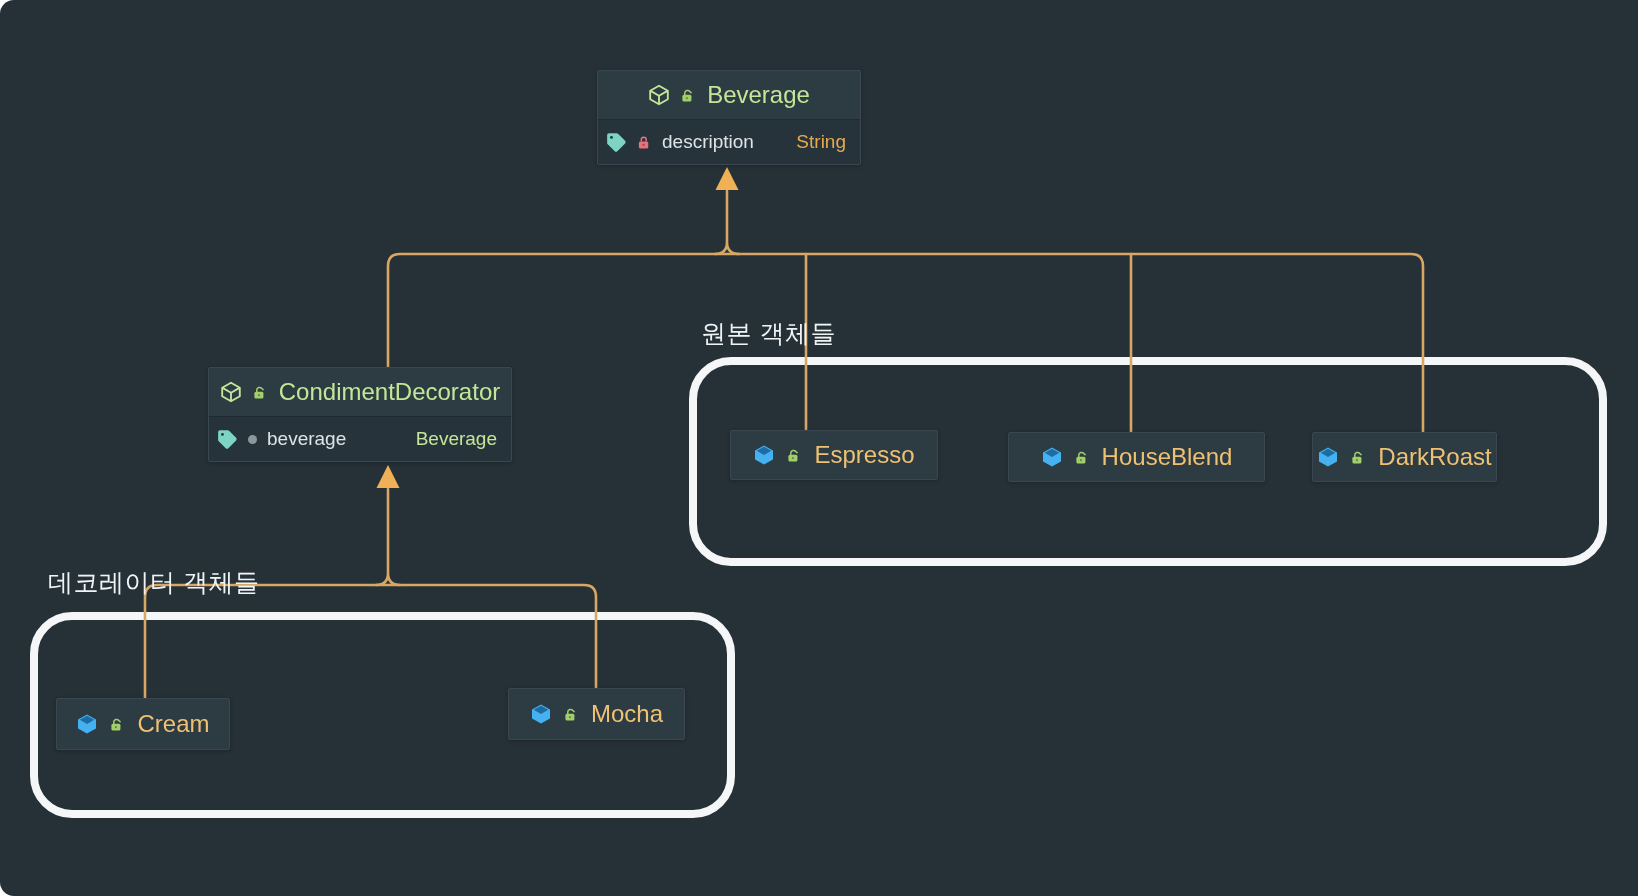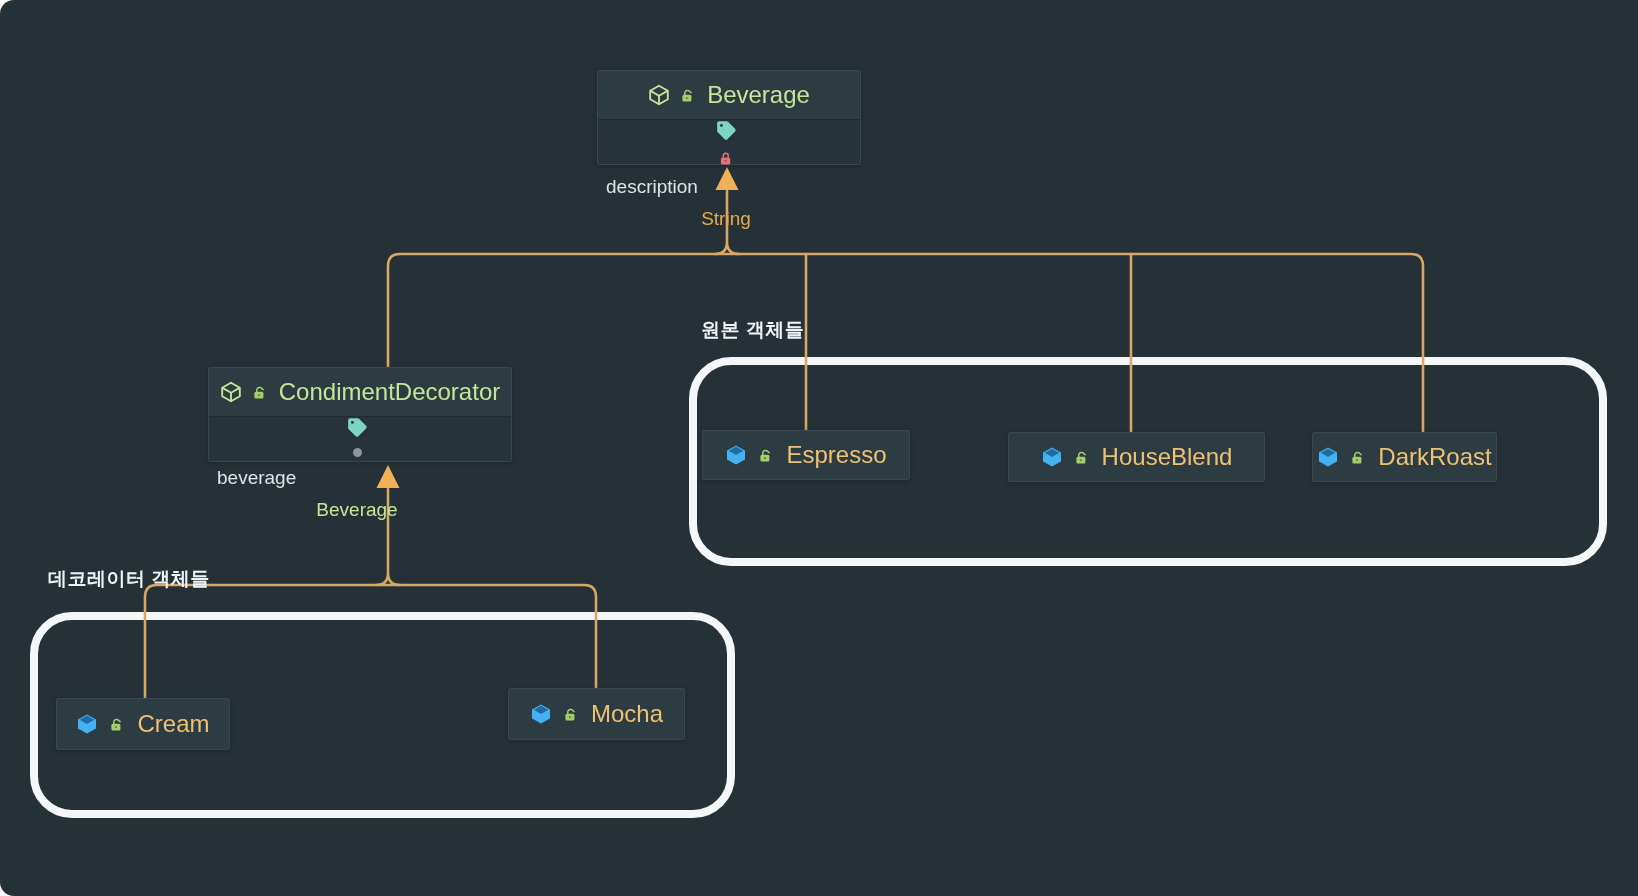--- a/index.html
+++ b/index.html
@@ -10,52 +10,51 @@
   }
   
   .group-rect{
     position:absolute;border:8px solid var(--group-border,#f4f6f7);
     border-radius:42px;z-index:1;background:transparent;
   }
   #group-originals{left:689px;top:357px;width:902px;height:193px;}
   #group-decorators{left:30px;top:612px;width:689px;height:190px;}
   .group-label{
     position:absolute;z-index:3;color:var(--annotation-text,#eef3f5);
-    font-size:19px;font-weight:700;letter-spacing:.5px;white-space:nowrap;
+    font-size:25px;font-weight:400;letter-spacing:.5px;white-space:nowrap;
   }
   #label-originals{left:701px;top:317px;}
   #label-decorators{left:48px;top:566px;}
   
   #edges{position:absolute;left:0;top:0;z-index:2;pointer-events:none;}
   
   .uml-box{
     position:absolute;z-index:3;border:1px solid #3a4750;border-radius:2px;
     box-sizing:border-box;box-shadow:0 1px 4px rgba(0,0,0,.25);
     background:var(--header-bg,#2d3b43);
   }
   .uml-header{
     display:flex;align-items:center;justify-content:center;gap:11px;
     height:48px;background:var(--header-bg,#2d3b43);
   }
   .uml-field{
     display:flex;align-items:center;gap:10px;height:44px;
     padding:0 14px 0 8px;background:var(--field-bg,#27333b);
     border-top:1px solid #1f2a31;
-    flex-direction:column;
   }
   .cls-name{font-size:24px;color:var(--abstract-name,#c5e698);white-space:nowrap;}
   .simple .cls-name{color:var(--concrete-name,#eec173);}
   .field-name{font-size:19px;color:var(--field-name,#dde3e6);margin-right:auto;white-space:nowrap;}
   .field-type{font-size:19px;white-space:nowrap;}
   .type-string{color:var(--type-string,#e8a94c);}
   .type-class{color:var(--type-beverage,#c5e698);}
   .simple{display:flex;align-items:center;justify-content:center;gap:12px;}
   #box-beverage{left:597px;top:70px;width:264px;}
   #box-condiment{left:208px;top:367px;width:304px;}
-  #box-espresso{left:702px;top:430px;width:208px;height:50px;}
+  #box-espresso{left:730px;top:430px;width:208px;height:50px;}
   #box-houseblend{left:1008px;top:432px;width:257px;height:50px;}
   #box-darkroast{left:1312px;top:432px;width:185px;height:50px;}
   #box-cream{left:56px;top:698px;width:174px;height:52px;}
   #box-mocha{left:508px;top:688px;width:177px;height:52px;}
   .ic{display:block;flex:none;}
   .dot{width:9px;height:9px;border-radius:50%;background:var(--dot-gray,#8d969b);flex:none;}
   .defs-hidden{position:absolute;width:0;height:0;overflow:hidden;}
 </style>
 </head>
 <body>

